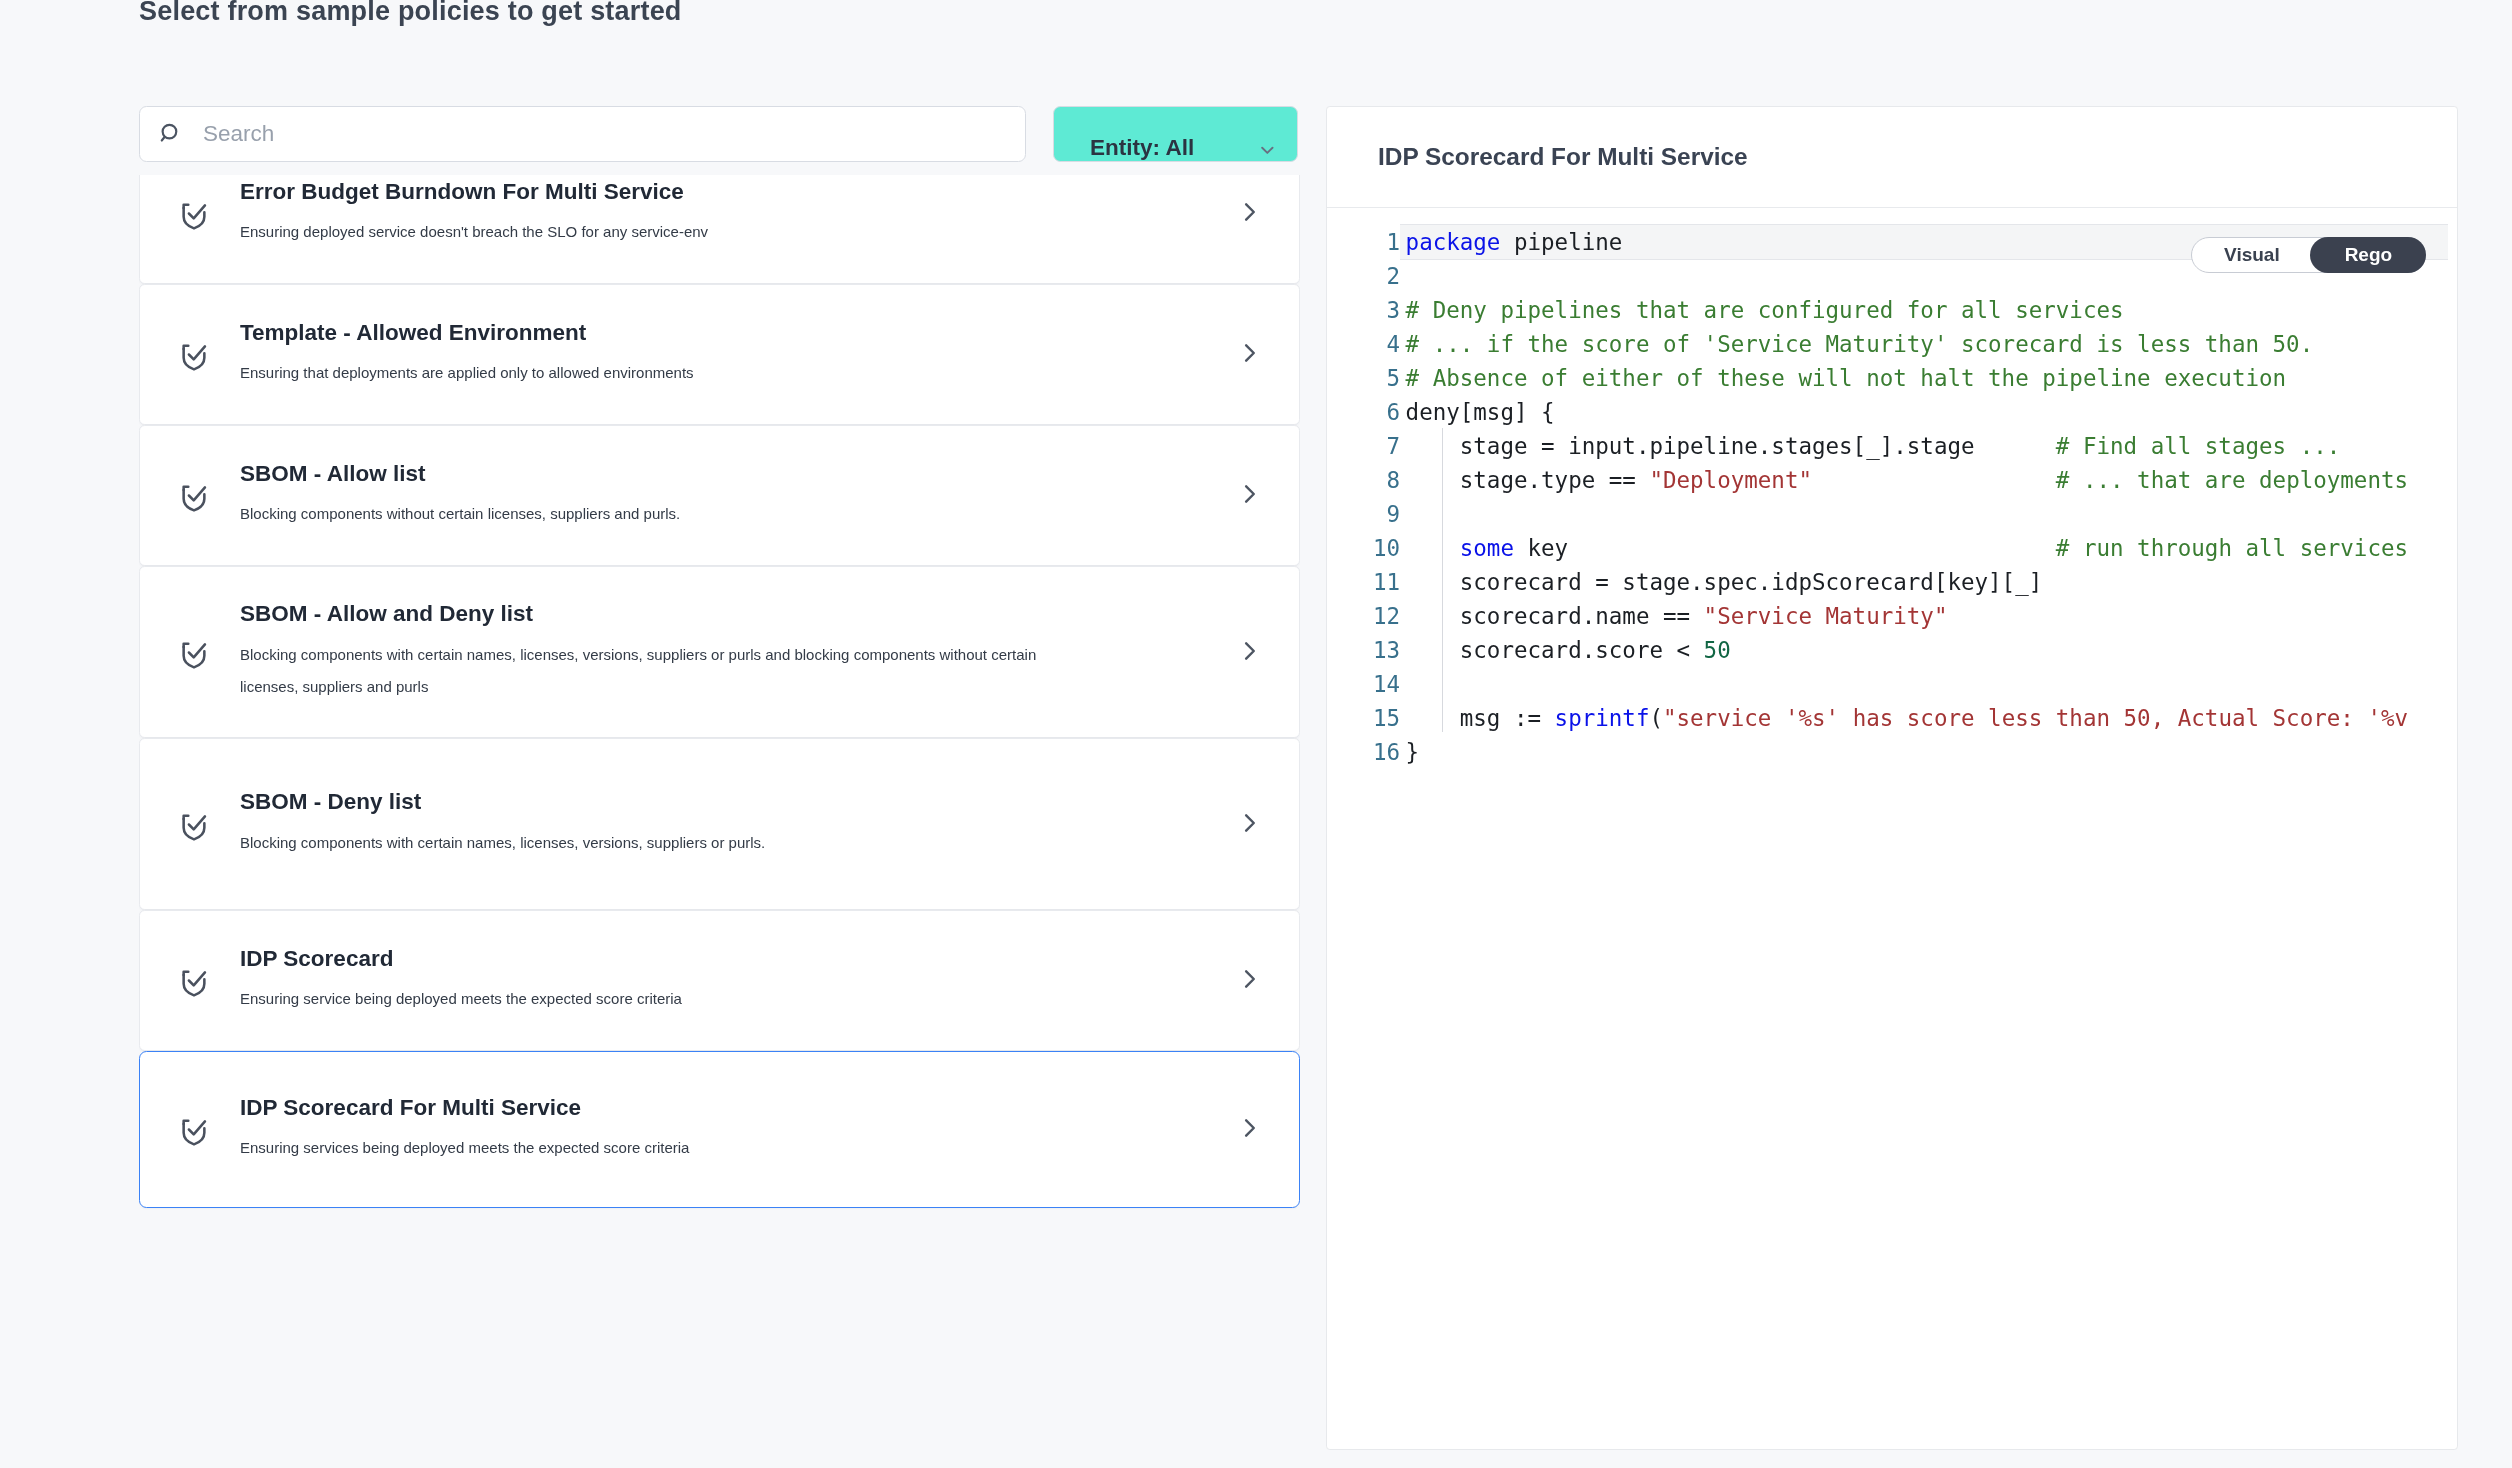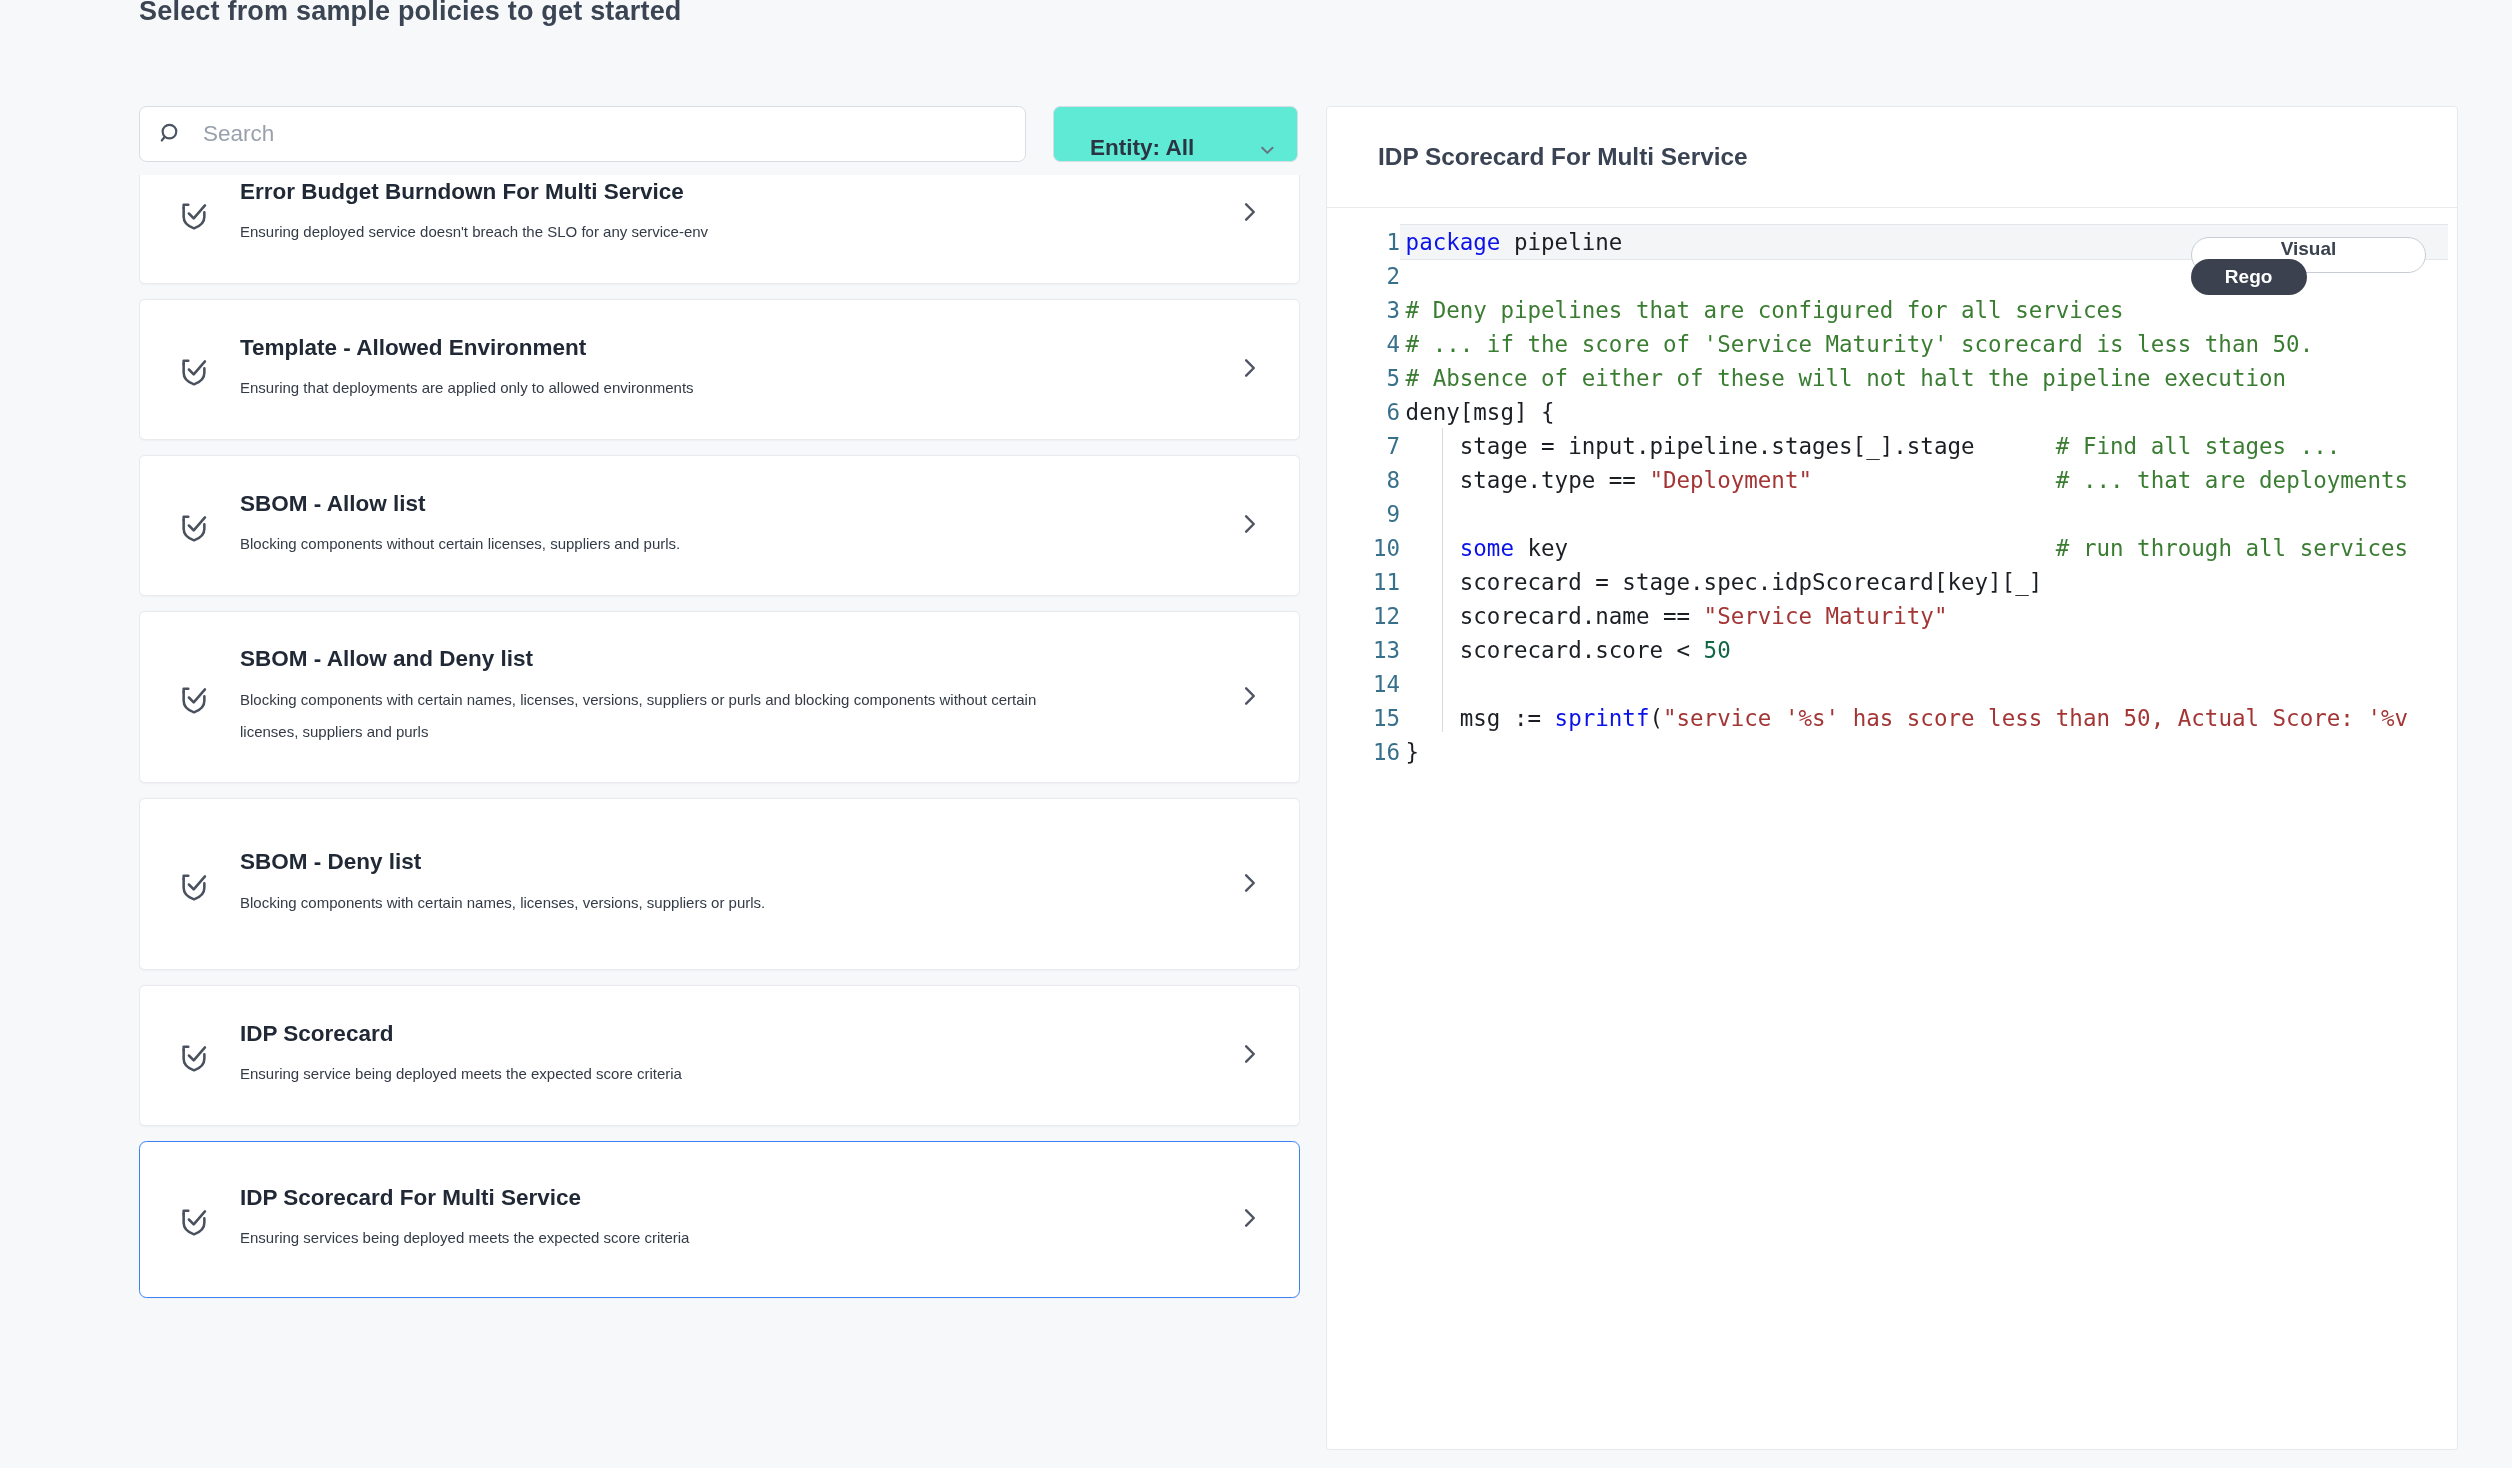--- a/index.html
+++ b/index.html
@@ -29,21 +29,21 @@
   .entity-select{
     position:absolute;left:1053px;top:106px;width:245px;height:56px;
     background:#5eead4;border:0.9px solid #d8dce3;border-radius:7.5px;
     display:flex;align-items:flex-end;box-sizing:border-box;cursor:pointer;
   }
   .entity-select .lbl{margin-left:36px;font-size:22.5px;font-weight:700;color:#2b3442;}
   .entity-select svg{margin-left:auto;margin-right:19px;}
   
   .policy-list{
     position:absolute;left:139px;top:175px;width:1161px;height:1278px;
-    overflow:hidden;display:flex;flex-direction:column;row-gap:15px;
+    overflow:hidden;display:flex;flex-direction:column;
   }
   .policy-card{
     background:#fff;border:0.9px solid #e8eaee;border-radius:5.6px;
     box-shadow:0 0.9px 1.9px rgba(16,24,40,.04);
     height:141px;flex:none;box-sizing:border-box;
     display:flex;align-items:center;padding:0 38px 0 36px;cursor:pointer;
   }
   .policy-card.clipped{margin-top:-32px;}
   .policy-card.tall{height:172px;}
   .policy-card.selected{height:157px;border:1.9px solid #3b82f6;border-radius:7.5px;}
@@ -81,21 +81,20 @@
   .indent-guide{
     position:absolute;left:115px;top:220px;width:0;height:304px;
     border-left:0.9px solid #d7d9de;
   }
   
   .mode-toggle{
     position:absolute;top:130px;right:31px;width:235px;height:36px;
     background:#fff;border:1.4px solid #c8ccd4;border-radius:18px;
     display:flex;align-items:stretch;box-sizing:border-box;z-index:5;
     font-family:"Liberation Sans", sans-serif;
-    flex-direction:column;
   }
   .mode-toggle .seg{
     display:flex;align-items:center;justify-content:center;
     font-size:19px;font-weight:700;color:#3a4250;flex:1;cursor:pointer;
   }
   .mode-toggle .seg.dark{
     flex:none;width:116px;margin:-1.4px;height:36px;
     background:#3b414f;color:#fff;border-radius:18px;
   }
 </style>

